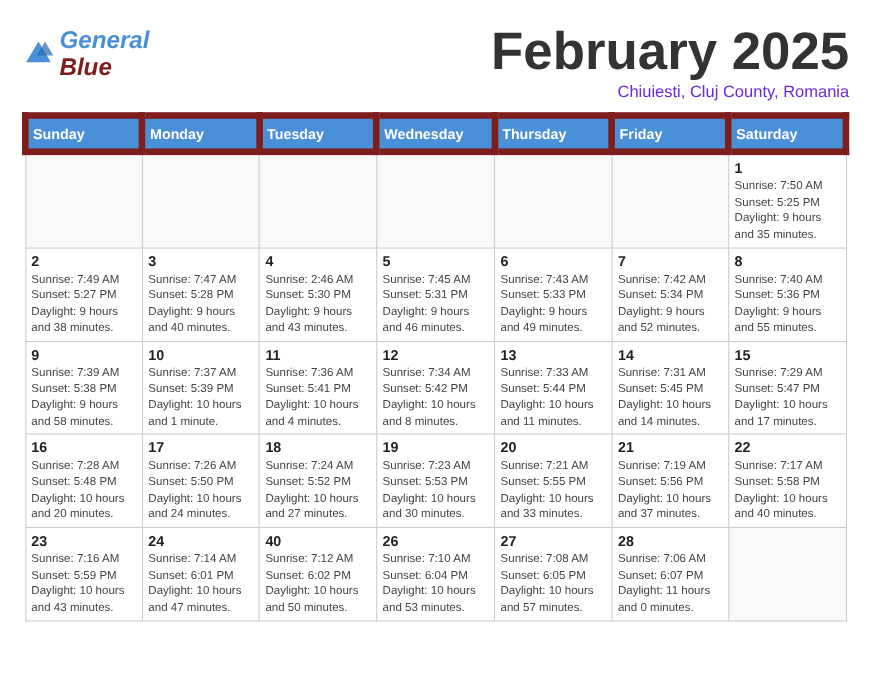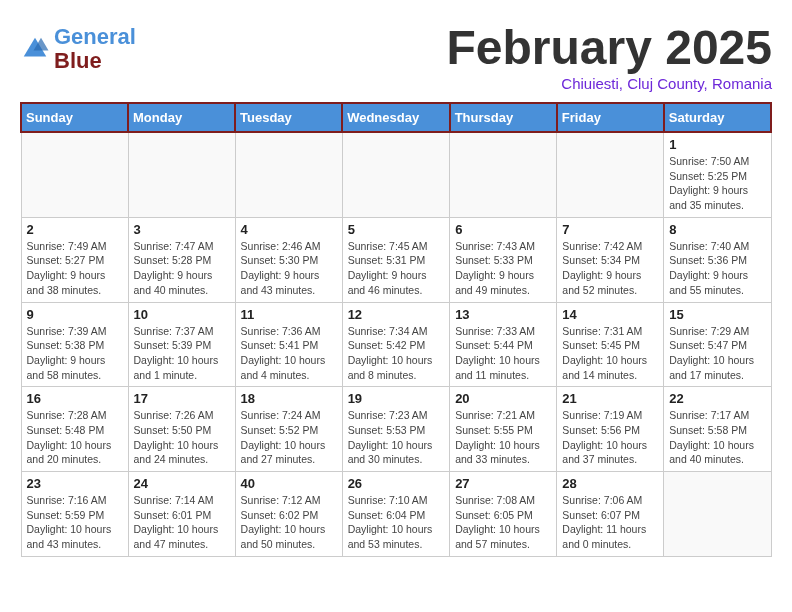--- a/index.html
+++ b/index.html
@@ -19,20 +19,21 @@
     .logo {
       display: flex;
       align-items: center;
       margin-top: 5px;
     }
     .logo-text {
       font-size: 22px;
       font-weight: bold;
       color: #333;
       line-height: 1.1;
+      font-style: italic;
     }
     .logo-text span {
       color: #4a90d9;
     }
     .logo-icon {
       width: 30px;
       height: 30px;
       margin-right: 4px;
     }
     .title-block {
@@ -52,21 +53,21 @@
       border-collapse: collapse;
       font-size: 11px;
     }
     .calendar th {
       background-color: #4a90d9;
       color: #fff;
       padding: 6px 4px;
       text-align: left;
       font-size: 13px;
       font-weight: bold;
-      border: 2px solid #7f1d1d;
+      border: 6px solid #7f1d1d;
     }
     .calendar td {
       border: 1px solid #ccc;
       vertical-align: top;
       padding: 4px 5px;
       height: 80px;
       width: 108px;
       background: #fff;
     }
     .calendar td.empty {

